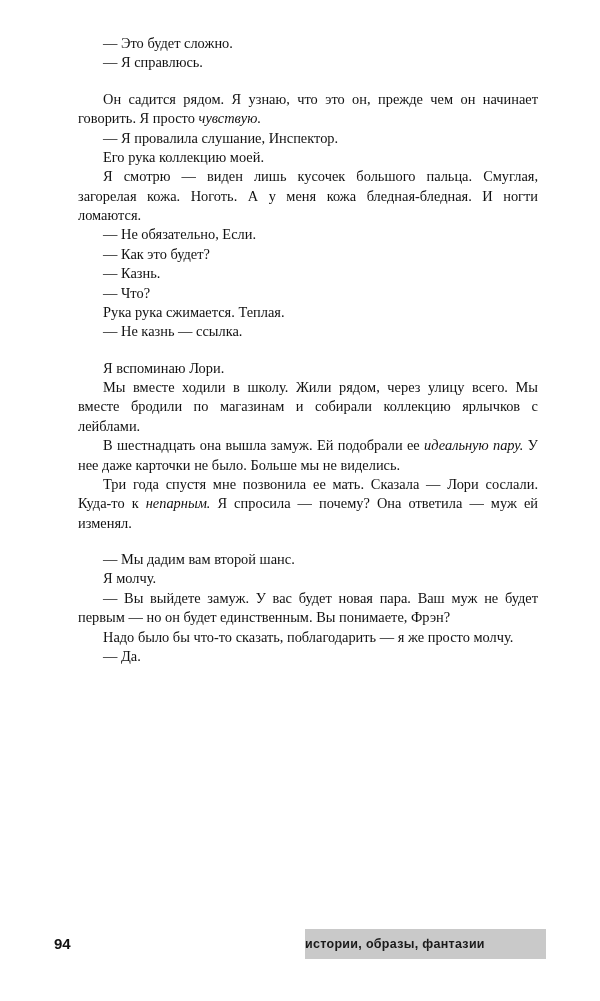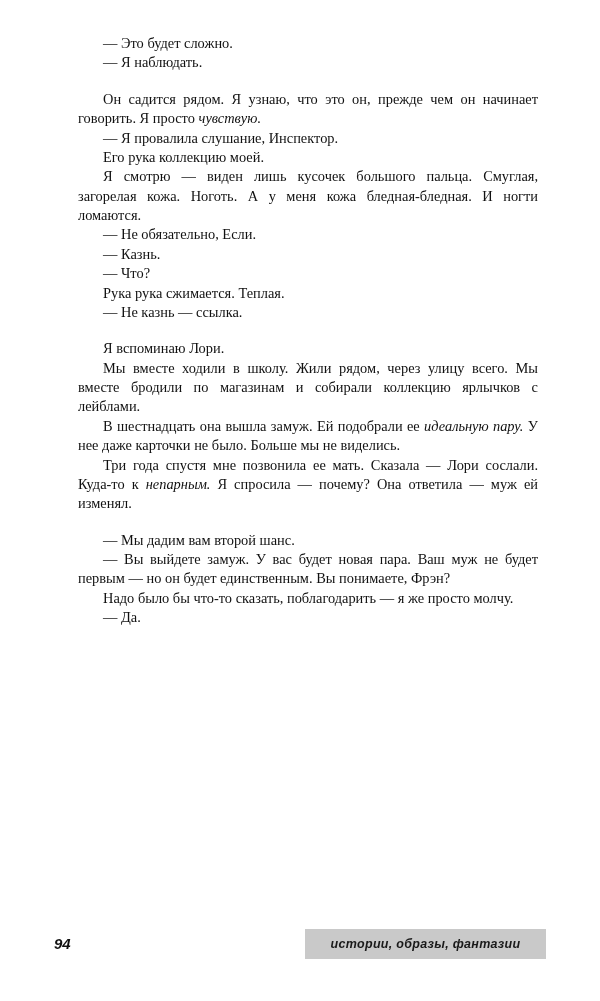--- a/index.html
+++ b/index.html
@@ -40,21 +40,20 @@
   }
   em.it {
     font-style: italic;
   }
   .footer {
     position: absolute;
     left: 0;
     bottom: 0;
     width: 600px;
     height: 86px;
-    font-style: italic;
   }
   .page-number {
     position: absolute;
     left: 54px;
     top: 20px;
     font-family: "Liberation Sans", sans-serif;
     font-weight: bold;
     font-size: 15px;
     color: #111111;
   }
@@ -66,67 +65,68 @@
     height: 30px;
     background: #c9c9c9;
   }
   .footer-banner-text {
     position: absolute;
     left: 0;
     top: 0;
     width: 241px;
     height: 30px;
     line-height: 30px;
-    text-align: center;
     font-family: "Liberation Sans", sans-serif;
     font-weight: bold;
     font-size: 12.5px;
     letter-spacing: 0.3px;
     color: #1a1a1a;
   }
 </style>
 </head>
 <body>
 
 <div class="page">
 
   <div class="body-text">
 
     <div>
       <p>— Это будет сложно.</p>
-      <p>— Я наблюдать.</p>
+      <p>— Я справлюсь.</p>
     </div>
 
     <div class="gap-large"></div>
 
     <div>
       <p>Он садится рядом. Я узнаю, что это он, прежде чем он начинает говорить. Я просто <em class="it">чувствую.</em></p>
       <p>— Я провалила слушание, Инспектор.</p>
       <p>Его рука коллекцию моей.</p>
       <p>Я смотрю — виден лишь кусочек большого пальца. Смуглая, загорелая кожа. Ноготь. А у меня кожа бледная-бледная. И ногти ломаются.</p>
       <p>— Не обязательно, Если.</p>
+      <p>— Как это будет?</p>
       <p>— Казнь.</p>
       <p>— Что?</p>
       <p>Рука рука сжимается. Теплая.</p>
       <p>— Не казнь — ссылка.</p>
     </div>
 
     <div class="gap-large"></div>
 
     <div>
       <p>Я вспоминаю Лори.</p>
       <p>Мы вместе ходили в школу. Жили рядом, через улицу всего. Мы вместе бродили по магазинам и собирали коллекцию ярлычков с лейблами.</p>
       <p>В шестнадцать она вышла замуж. Ей подобрали ее <em class="it">идеальную пару.</em> У нее даже карточки не было. Больше мы не виделись.</p>
       <p>Три года спустя мне позвонила ее мать. Сказала — Лори сослали. Куда-то к <em class="it">непарным.</em> Я спросила — почему? Она ответила — муж ей изменял.</p>
     </div>
 
     <div class="gap-large"></div>
 
     <div>
       <p>— Мы дадим вам второй шанс.</p>
+      <p>Я молчу.</p>
       <p>— Вы выйдете замуж. У вас будет новая пара. Ваш муж не будет первым — но он будет единственным. Вы понимаете, Фрэн?</p>
       <p>Надо было бы что-то сказать, поблагодарить — я же просто молчу.</p>
       <p>— Да.</p>
     </div>
 
   </div>
 
   <div class="footer">
     <div class="page-number">94</div>
     <div class="footer-banner">

